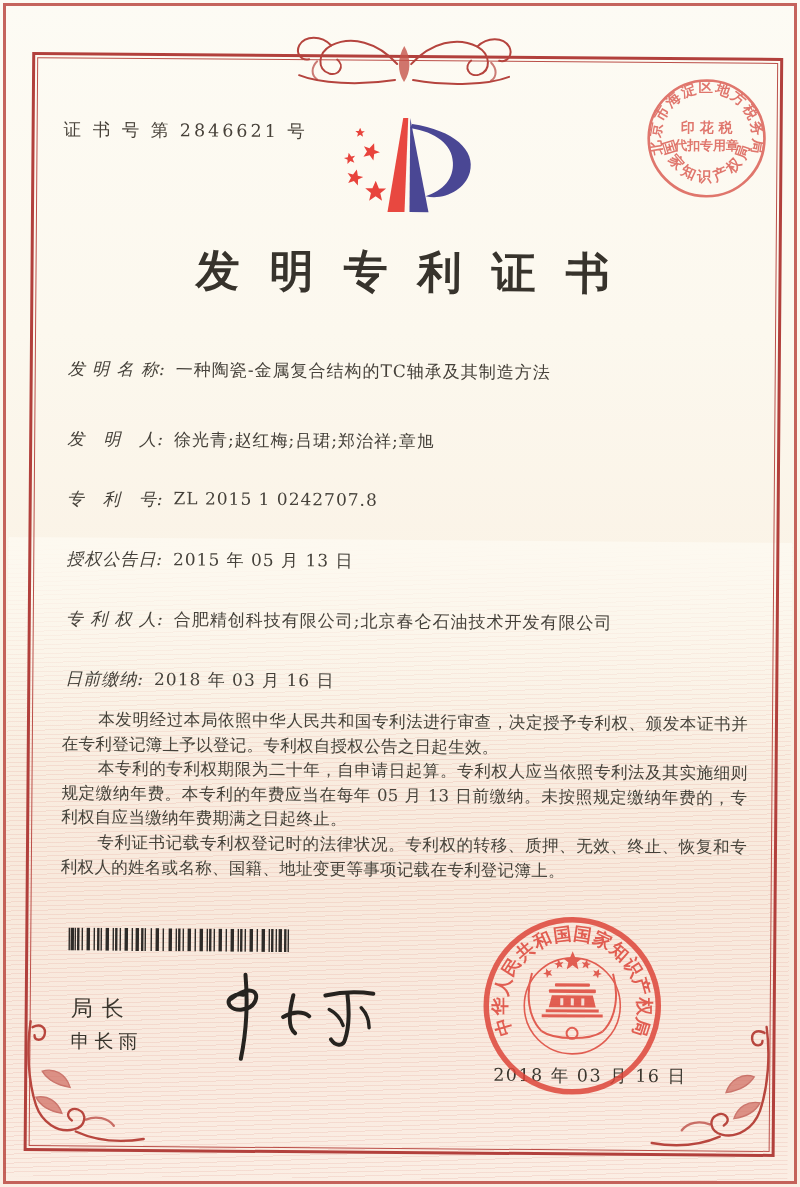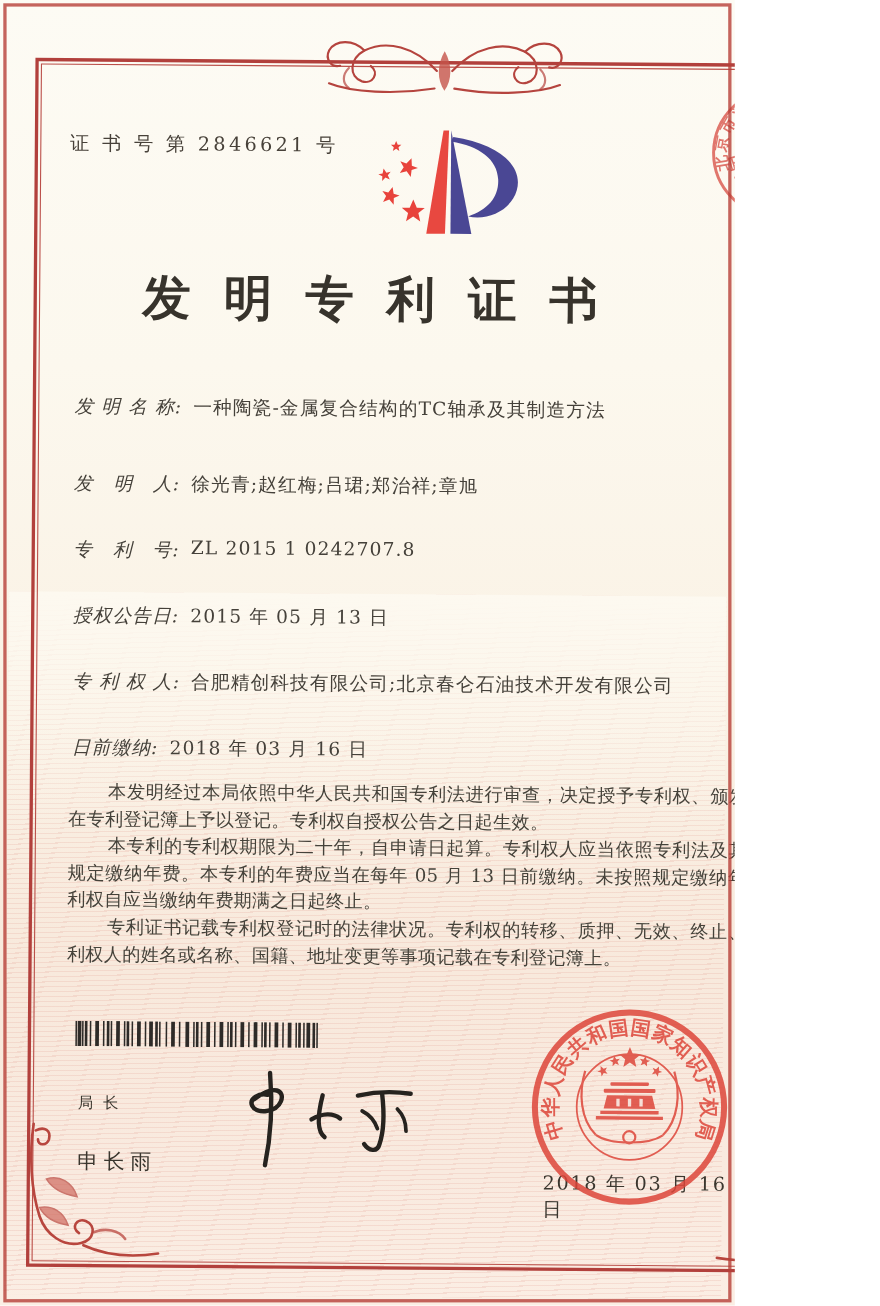--- a/index.html
+++ b/index.html
@@ -1,16 +1,16 @@
 <!DOCTYPE html>
 <html><head>
 <meta charset="utf-8">
 <style>
   html,body{margin:0;padding:0;}
-  .page{position:relative;width:668px;height:1187px;overflow:hidden;
+  .page{position:relative;width:800px;height:1187px;overflow:hidden;
         background:linear-gradient(180deg,#fdfbf4 0%,#fcf8ee 28%,#faf2e5 52%,#f8e9dc 74%,#f9eadf 90%,#fbeee4 100%);
         font-family:"DejaVu Serif","Liberation Serif",serif;}
   .outer-edge{position:absolute;inset:3px;border:3px solid rgba(182,62,55,.8);pointer-events:none;}
   .sheet{position:absolute;inset:0;transform:rotate(.45deg);transform-origin:50% 50%;}
   .guilloche{position:absolute;left:8px;right:8px;top:540px;bottom:8px;
         background:linear-gradient(180deg,rgba(253,249,240,1) 0%,rgba(253,249,240,0) 35%),
                    repeating-linear-gradient(178deg,rgba(224,148,136,.20) 0 1px,rgba(255,255,255,0) 1px 4.5px);}
   .frame{position:absolute;left:28px;top:55px;width:745px;height:1093px;border:3px solid #b2403c;}
   .frame::after{content:'';position:absolute;inset:2px;border:1px solid #bb4f49;}
   .cert-no{position:absolute;left:60px;top:120px;font-size:17.5px;letter-spacing:3px;color:#474139;}
@@ -19,22 +19,22 @@
          letter-spacing:30px;text-indent:30px;color:#37332c;}
   .fields{position:absolute;left:66px;right:54px;top:0;}
   .field{position:absolute;left:0;right:0;display:flex;font-size:17px;color:#45413a;letter-spacing:1px;}
   .field .lb{white-space:pre;font-style:italic;}
   .field .val{margin-left:10px;}
   .f0{top:360px}.f1{top:430px}.f2{top:490px}.f3{top:550px}.f4{top:610px}.f5{top:670px}
   .body-text{position:absolute;left:63px;width:686px;top:710px;}
   .body-text p{margin:0;font-size:16.5px;line-height:24.6px;text-indent:2.2em;color:#45423a;
                letter-spacing:.3px;text-align:justify;}
   .barcode{position:absolute;left:70px;top:930px;}
-  .signer-title{position:absolute;left:74px;top:996px;font-size:14px;letter-spacing:9px;color:#3a362e;}
-  .signer-name{position:absolute;left:74px;top:1031px;font-size:19px;letter-spacing:5px;color:#3a362e;margin-top:14px;}
+  .signer-title{position:absolute;left:74px;top:996px;font-size:22px;letter-spacing:9px;color:#3a362e;}
+  .signer-name{position:absolute;left:74px;top:1031px;font-size:19px;letter-spacing:5px;color:#3a362e;}
   .signature{position:absolute;left:198px;top:970px;}
   .issue-date{position:absolute;left:497px;top:1062px;font-size:17.5px;letter-spacing:1.5px;color:#3b372f;z-index:2;}
   .office-seal{position:absolute;left:483px;top:912px;z-index:3;opacity:.84;}
   .tax-seal{position:absolute;left:641px;top:74px;opacity:.8;}
   .orn-top{position:absolute;left:255px;top:18px;}
   .orn-bl{position:absolute;left:20px;top:1022px;}
   .orn-br{position:absolute;left:652px;top:1022px;transform:scaleX(-1);}
   svg{display:block;}
 </style>
 </head>

